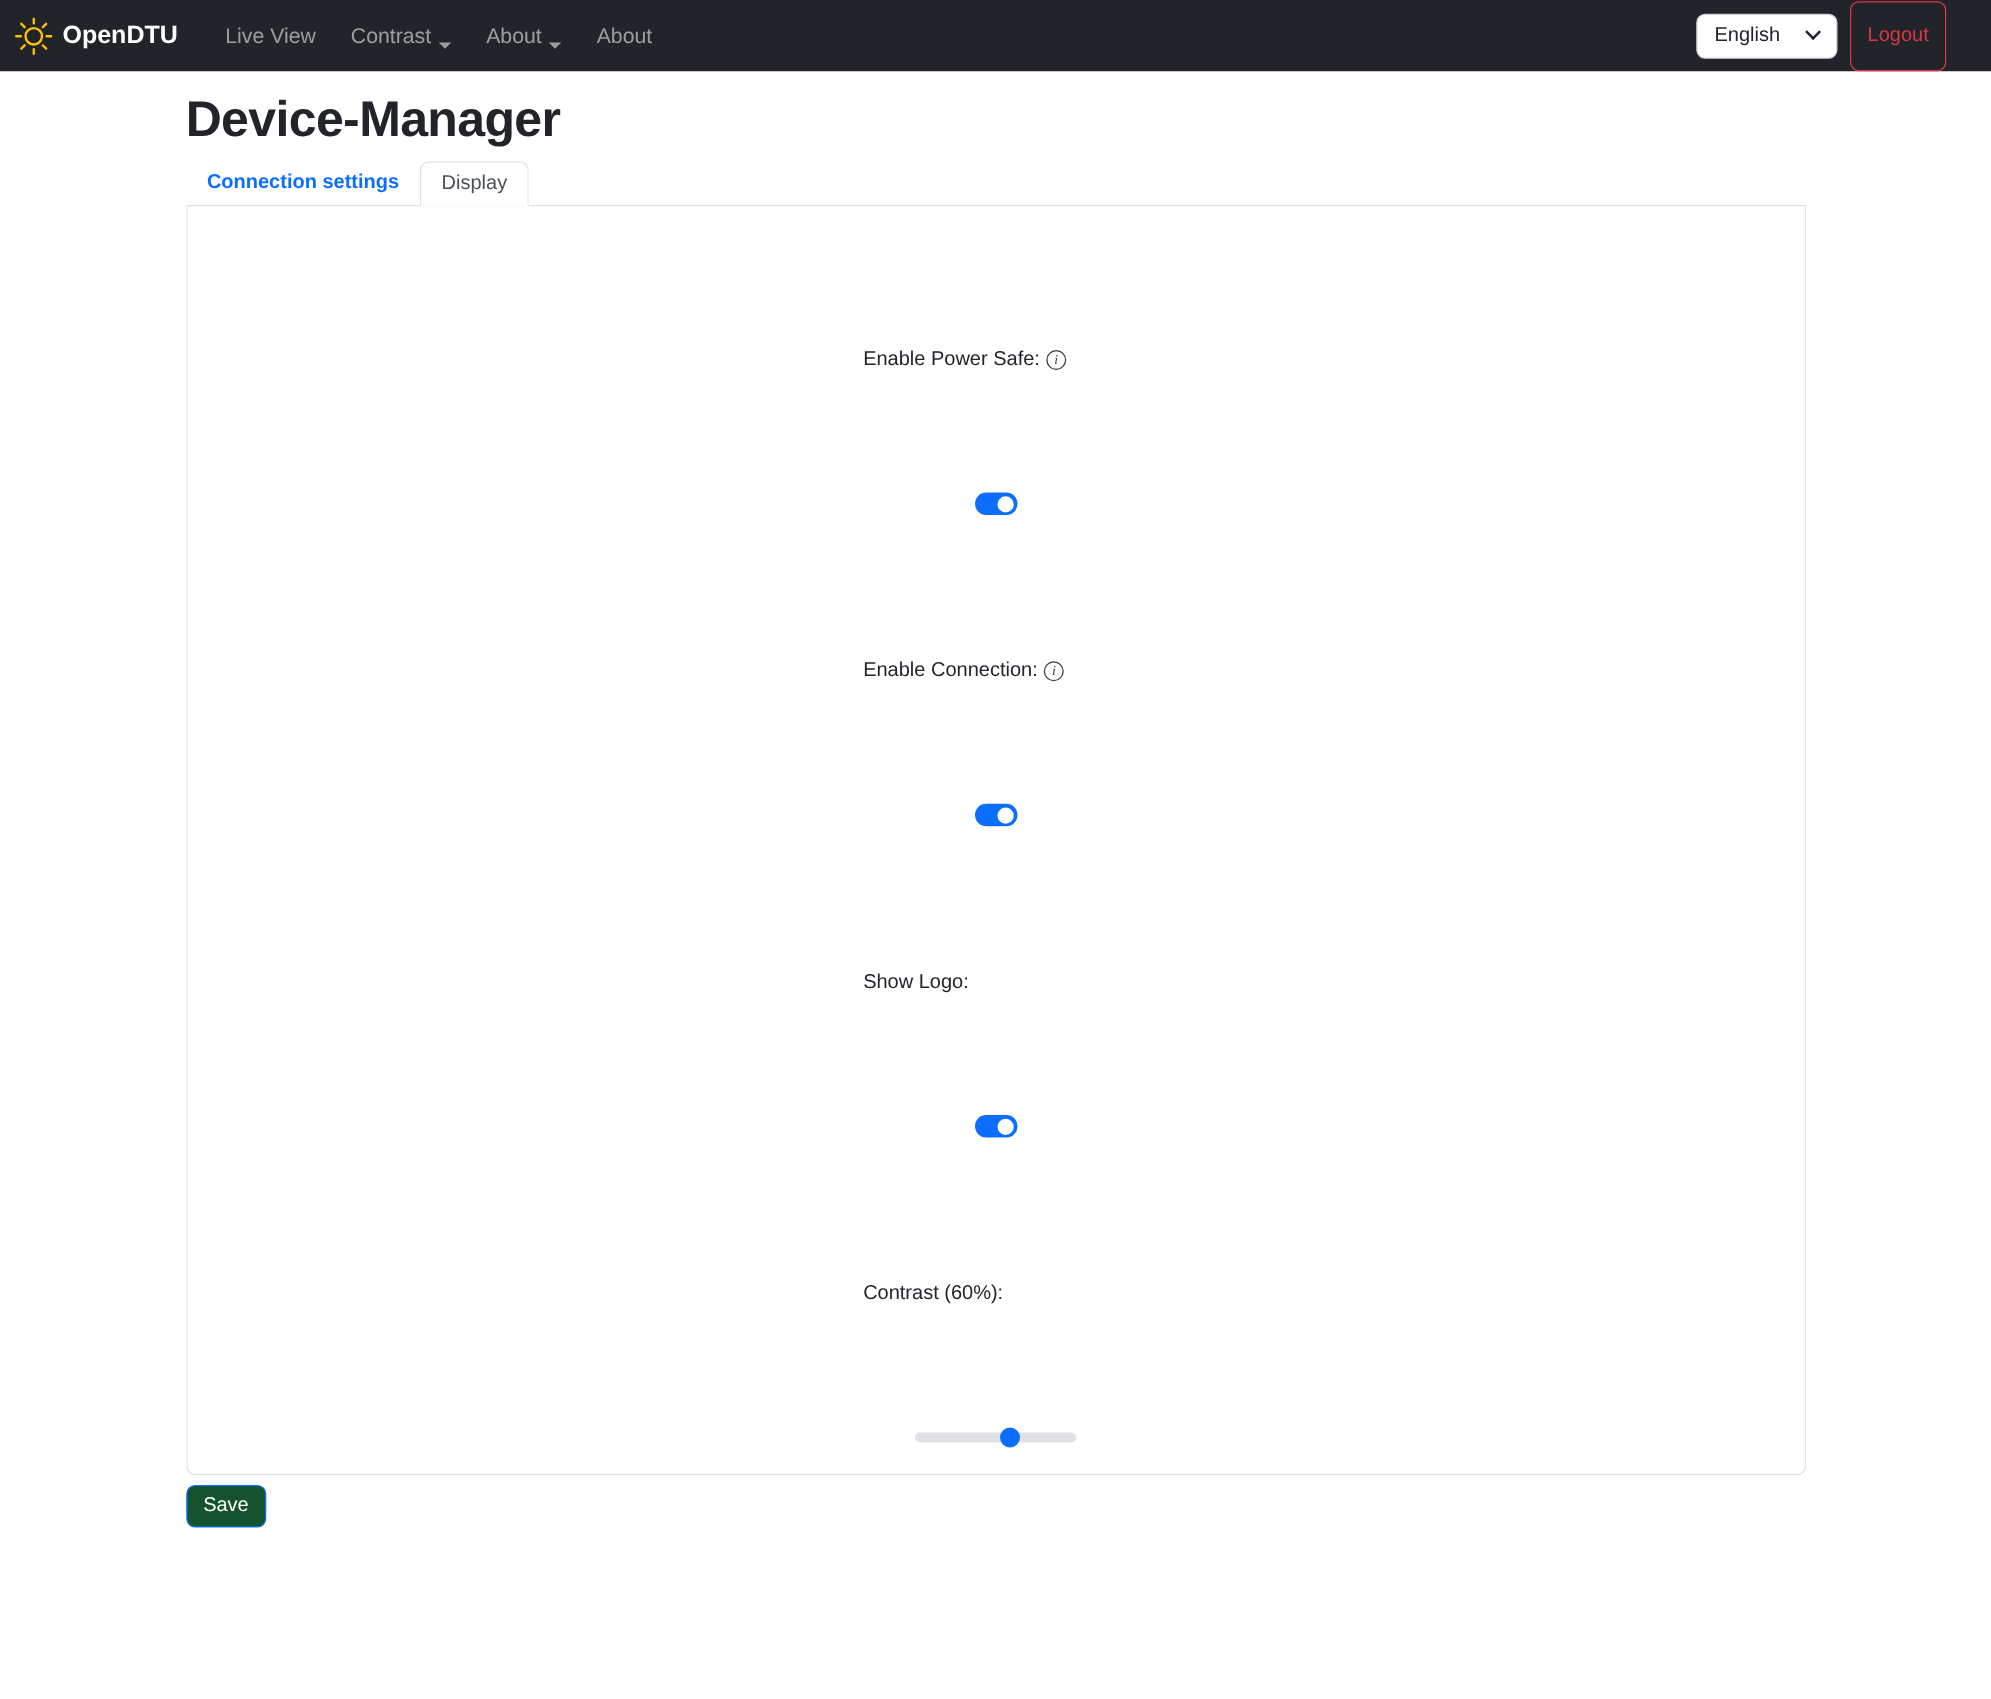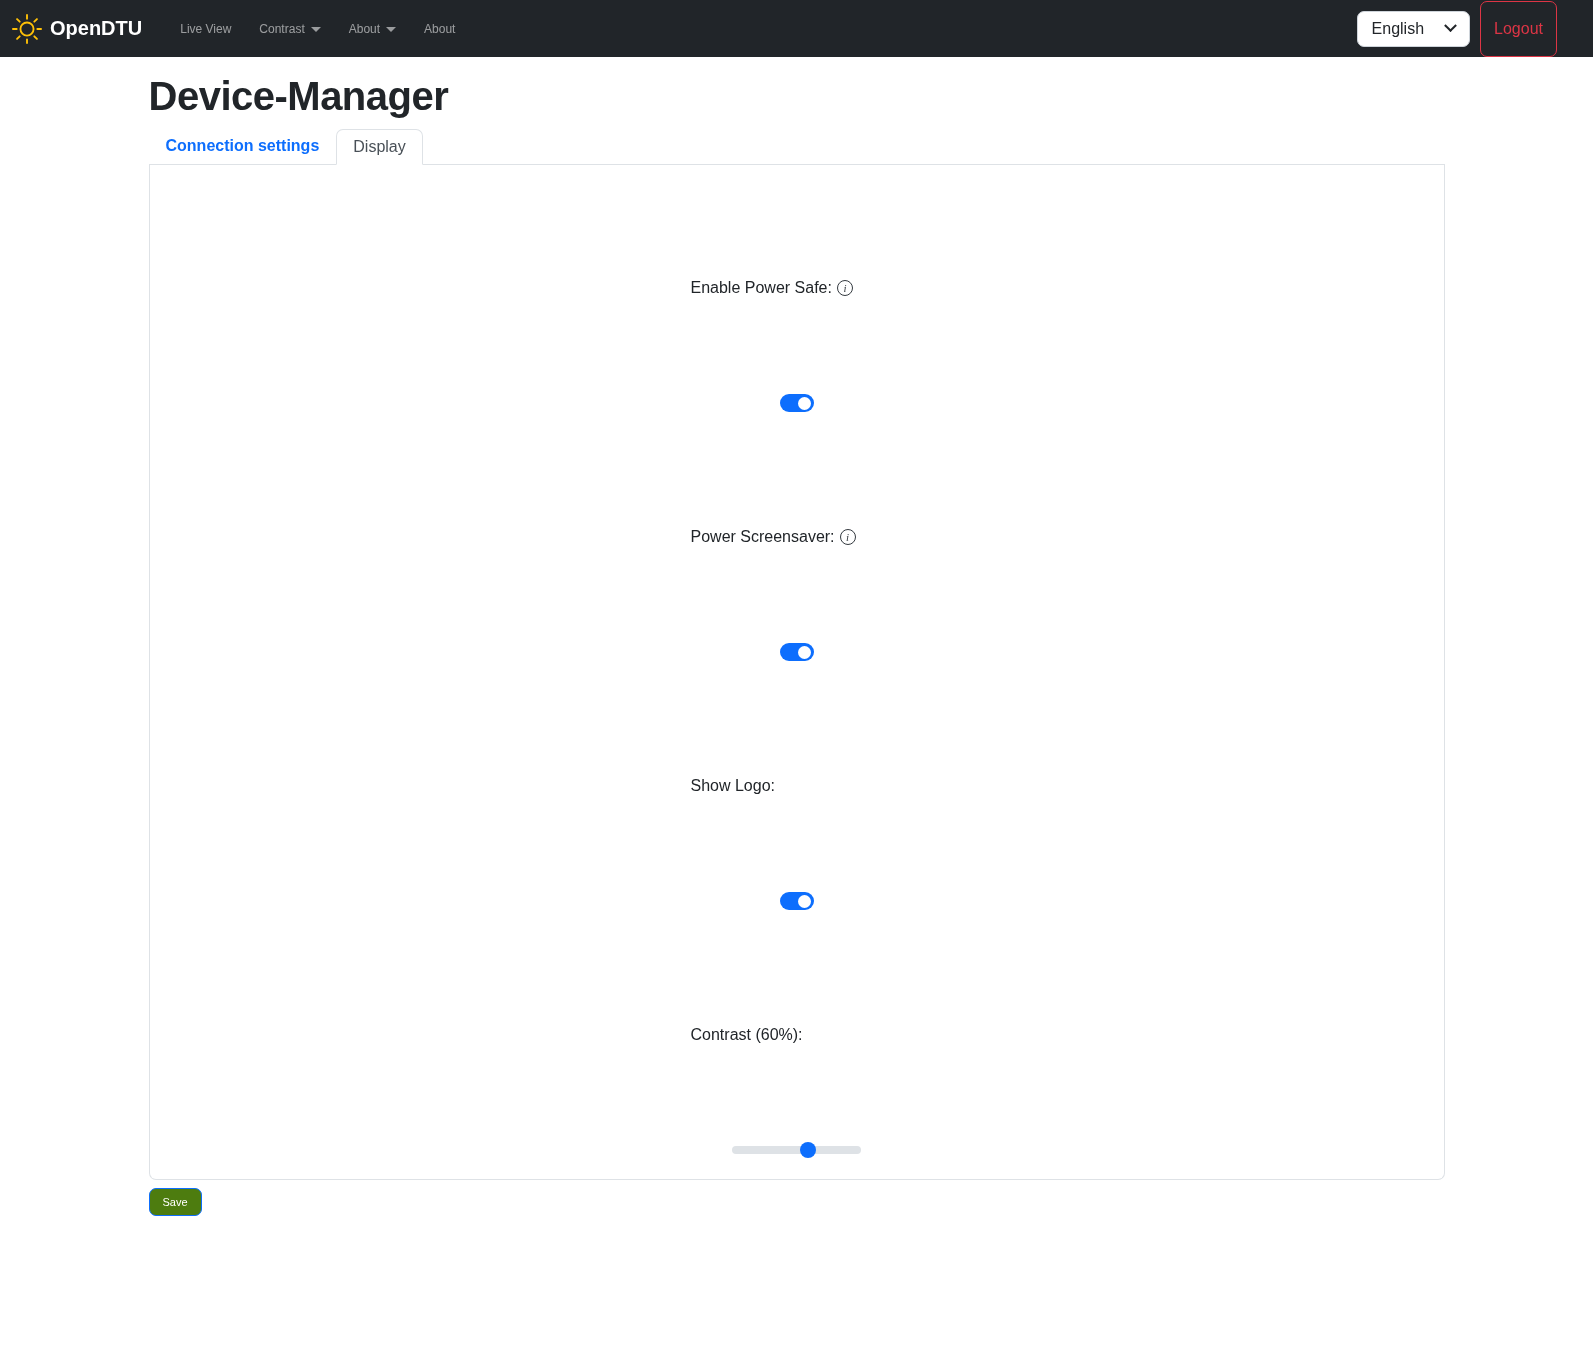--- a/index.html
+++ b/index.html
@@ -22,23 +22,23 @@
     color: #ffffff; font-size: 20px; font-weight: 700;
     text-decoration: none; margin-right: 24px; cursor: pointer;
   }
   .brand svg { display: block; }
   .nav-links { display: flex; align-items: center; }
   .nav-link {
     color: rgba(255,255,255,0.55);
     text-decoration: none;
     padding: 8px 0;
     margin: 0 14px;
-    display: flex; align-items: center; gap: 6px;
-    cursor: pointer;
-    font-size: 12px;
+    display: flex; align-items: flex-end; gap: 6px;
+    cursor: pointer;
+    font-size: 17px;
   }
   .caret {
     display: inline-block; width: 0; height: 0;
     border-left: 5px solid transparent;
     border-right: 5px solid transparent;
     border-top: 5px solid rgba(255,255,255,0.55);
     margin-top: 2px;
   }
   .nav-right { display: flex; align-items: center; gap: 10px; }
   .lang-select {
@@ -167,26 +167,26 @@
   input[type="range"].contrast-range::-moz-range-track {
     height: 8px; background: #dee2e6; border-radius: 4px;
   }
   input[type="range"].contrast-range::-moz-range-thumb {
     width: 16px; height: 16px; border-radius: 50%;
     background: #0d6efd; border: none;
   }
 
   .save-btn {
     margin-top: 8px;
-    background: #4d7c0f;
+    background: #14532d;
     color: #ffffff;
     border: 1px solid #0d6efd;
     border-radius: 7px;
     padding: 7px 13px;
-    font-size: 11px;
+    font-size: 16px;
     font-family: inherit;
     cursor: pointer;
   }
 </style>
 </head>
 <body>
 
 <nav class="navbar">
   <div class="nav-left">
     <a class="brand">
@@ -238,21 +238,21 @@
       </div>
       <div class="control-col">
         <span class="switch" data-on="true">
             <span class="knob"></span>
           </span>
       </div>
     </div>
 
     <div class="form-row">
       <div class="label-col">
-        <span>Power Screensaver:</span>
+        <span>Enable Connection:</span>
         <span class="info-icon">i</span>
       </div>
       <div class="control-col">
         <span class="switch" data-on="true">
             <span class="knob"></span>
           </span>
       </div>
     </div>
 
     <div class="form-row">

